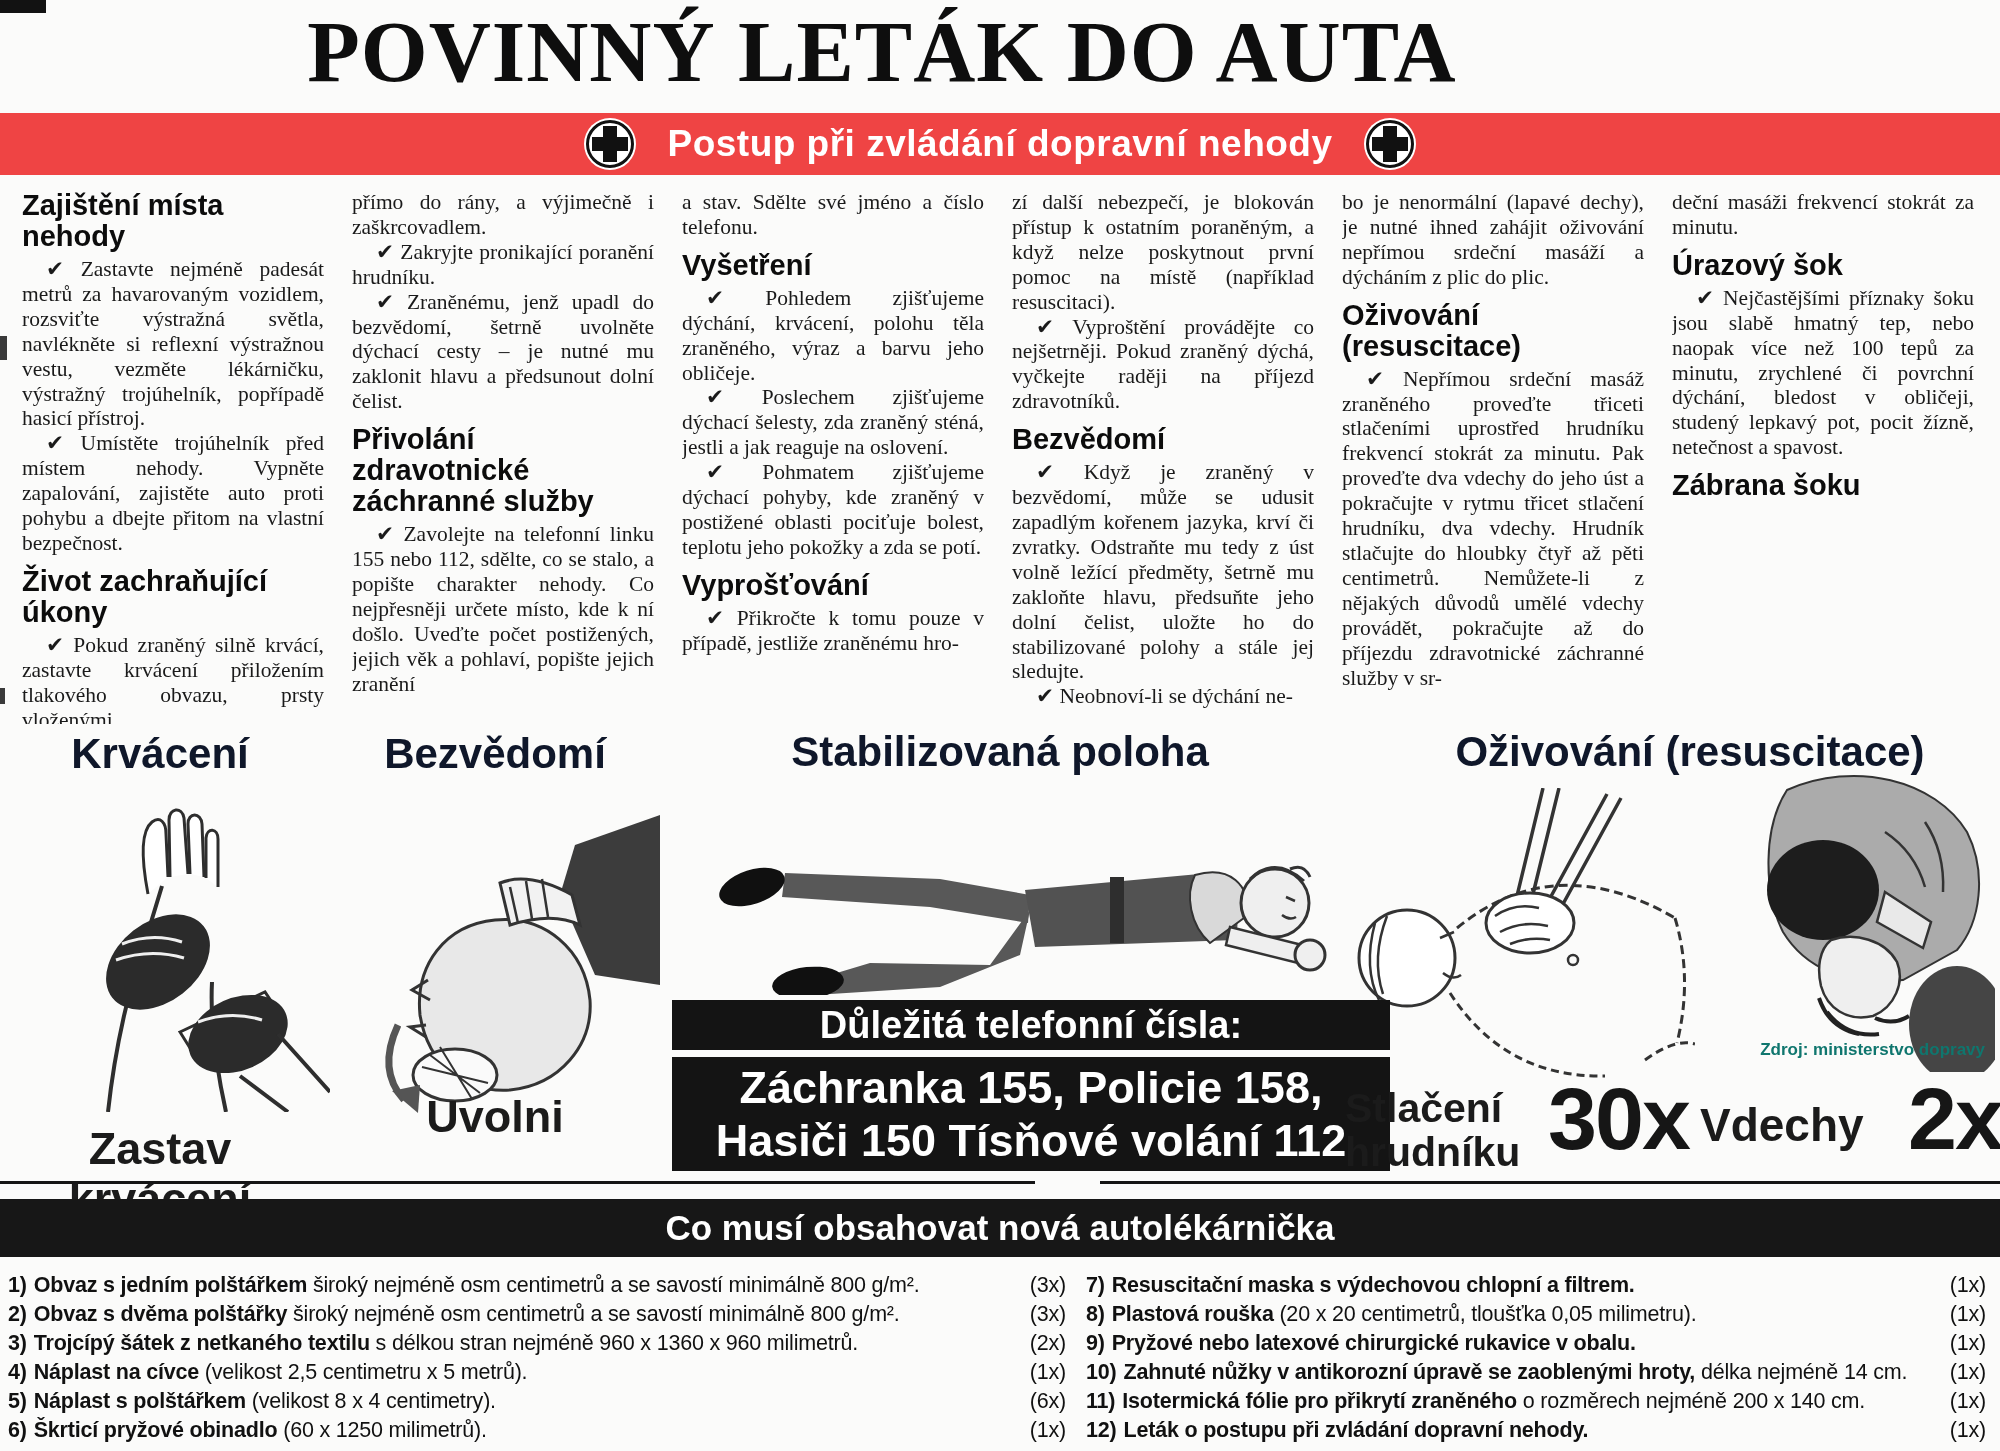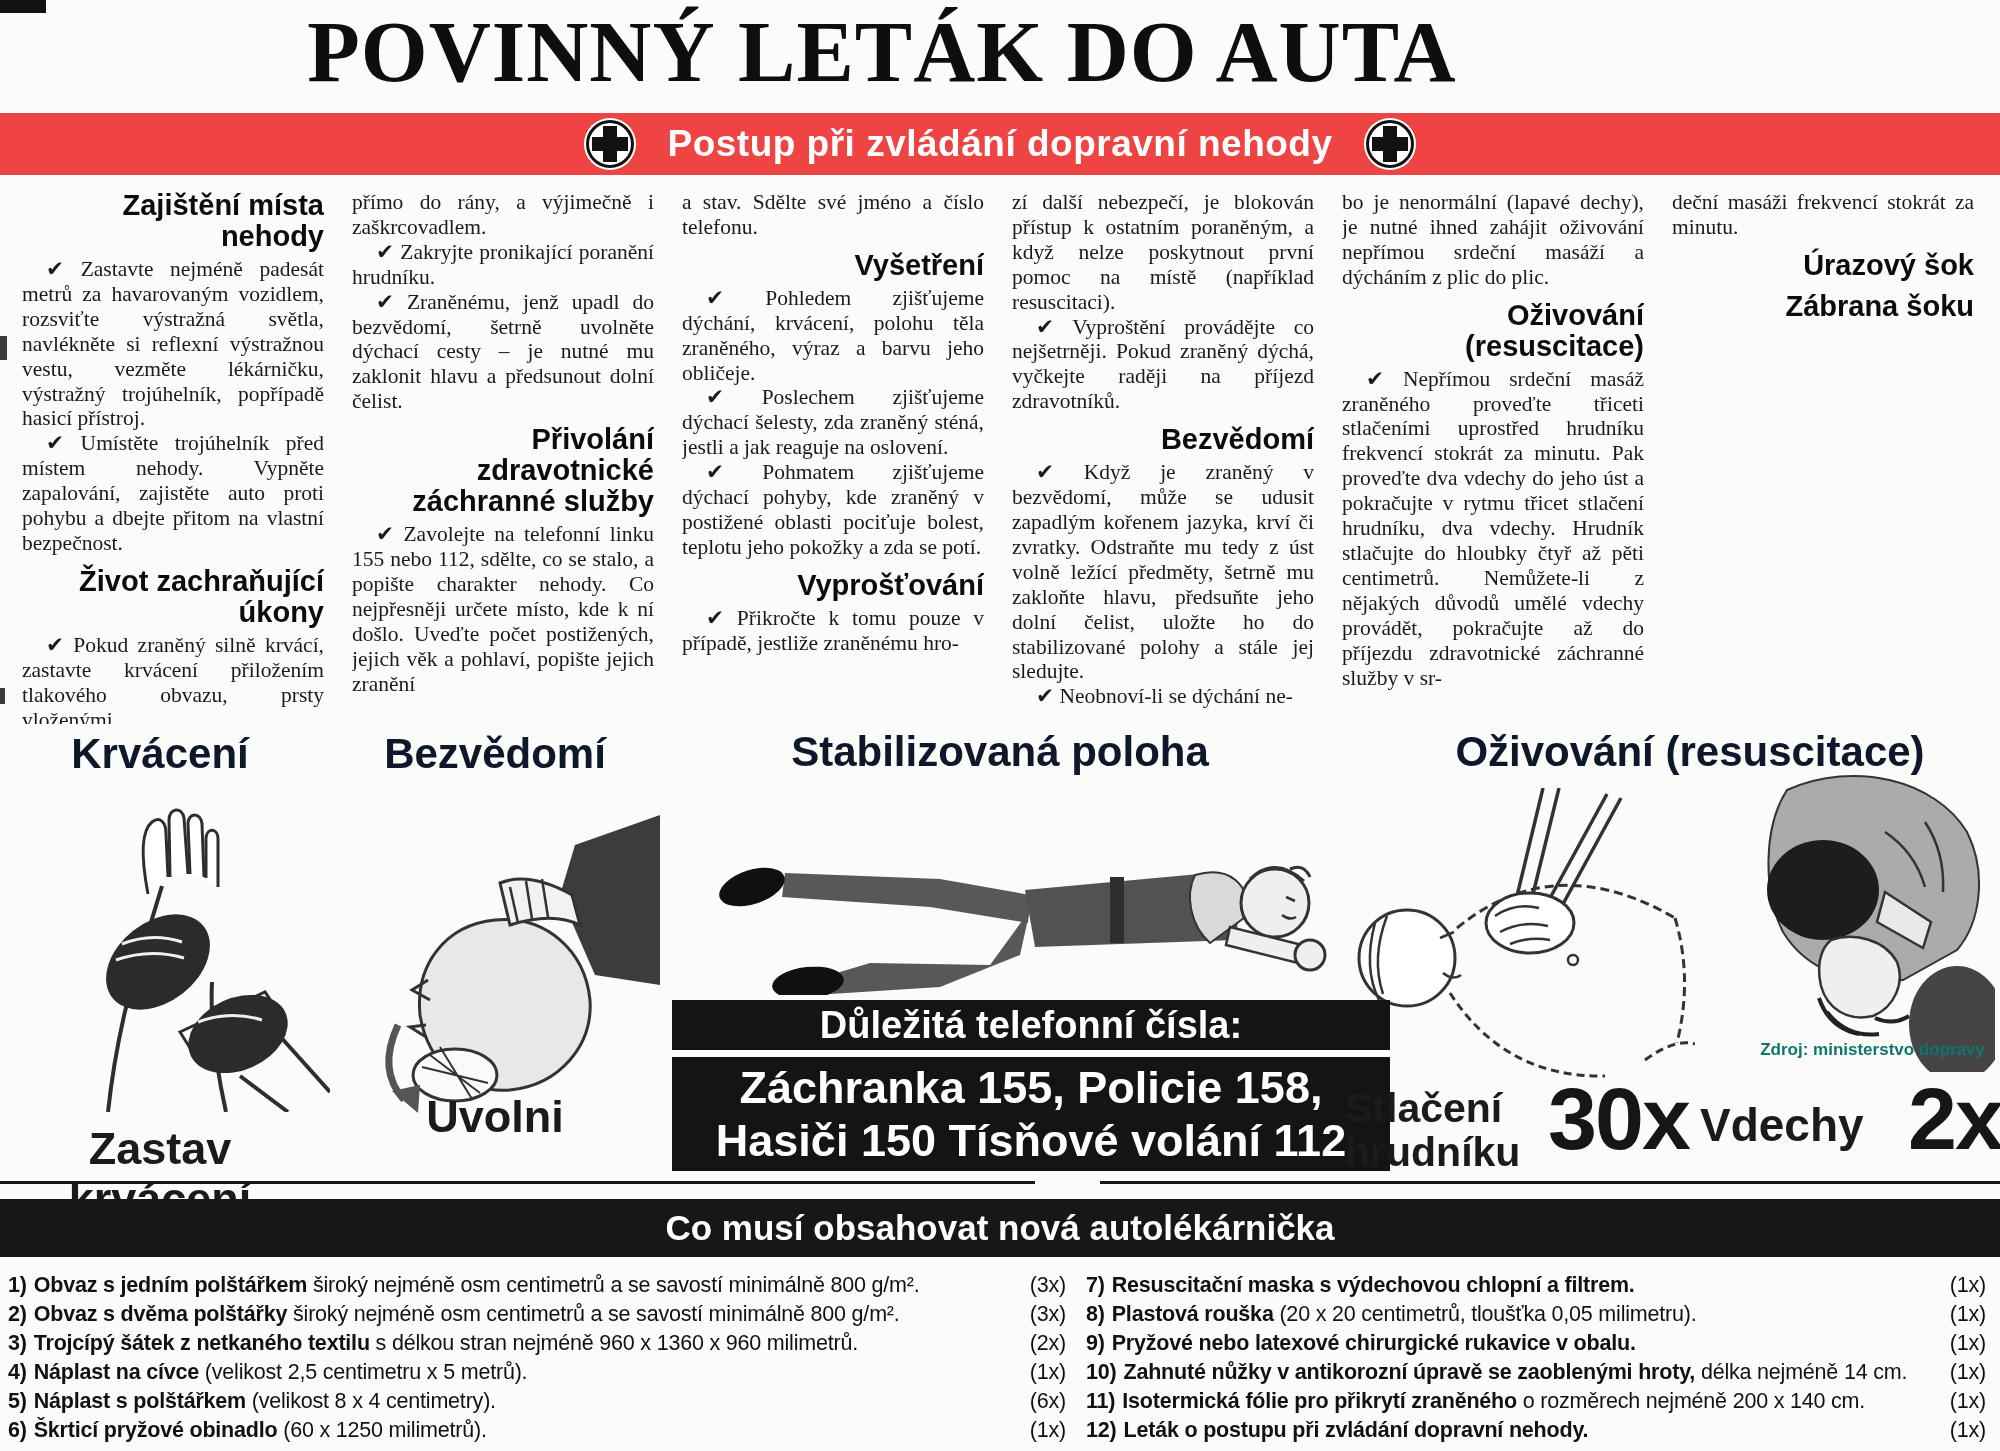--- a/index.html
+++ b/index.html
@@ -13,21 +13,21 @@
          font-family:"Liberation Serif",serif;font-weight:700;font-size:86px;line-height:100px;
          letter-spacing:1px;color:#0e0e0e;}
   .banner{position:absolute;left:0;top:113px;width:2000px;height:62px;background:#ef4444;
           display:flex;align-items:center;justify-content:center;gap:30px;}
   .banner-text{color:#fff;font-weight:700;font-size:37px;letter-spacing:0.5px;}
   .cross{width:54px;height:54px;display:block;}
   
   .cols{position:absolute;left:22px;top:190px;width:1956px;display:flex;gap:28px;}
   .col{width:302px;height:534px;overflow:hidden;}
   .col > :first-child{margin-top:0;}
-  .col-heading{font-weight:700;font-size:29px;line-height:31px;text-align:right;
+  .col-heading{font-weight:700;font-size:29px;line-height:31px;text-align:left;
                margin:10px 0 5px;color:#0c0c0c;}
   .col-para{font-family:"Liberation Serif",serif;font-size:21.5px;line-height:24.9px;
             text-align:justify;color:#1a1a1a;text-indent:24px;margin:0;}
   .col-para.cont{text-indent:0;}
   
   .fig-h{position:absolute;font-weight:700;font-size:42px;color:#0f172a;text-align:center;}
   .fig-cap{position:absolute;font-weight:700;font-size:45px;color:#1b1b1b;text-align:center;line-height:50px;}
   .fig{position:absolute;}
   .count{position:absolute;font-weight:700;font-size:88px;color:#161616;letter-spacing:-2px;}
   .source{position:absolute;right:15px;top:1040px;font-weight:700;font-size:17px;color:#0f766e;}
@@ -115,20 +115,21 @@
         <div class="col-para">✔ Neobnoví-li se dýchání ne-</div>
       </div>
     <div class="col">
         <div class="col-para cont">bo je nenormální (lapavé dechy), je nutné ihned zahájit oživování nepřímou srdeční masáží a dýcháním z plic do plic.</div>
         <div class="col-heading">Oživování (resuscitace)</div>
         <div class="col-para">✔ Nepřímou srdeční masáž zraněného proveďte třiceti stlačeními uprostřed hrudníku frekvencí stokrát za minutu. Pak proveďte dva vdechy do jeho úst a pokračujte v rytmu třicet stlačení hrudníku, dva vdechy. Hrudník stlačujte do hloubky čtyř až pěti centimetrů. Nemůžete-li z nějakých důvodů umělé vdechy provádět, pokračujte až do příjezdu zdravotnické záchranné služby v sr-</div>
       </div>
     <div class="col">
         <div class="col-para cont">deční masáži frekvencí stokrát za minutu.</div>
         <div class="col-heading">Úrazový šok</div>
+        <div class="col-para">✔ Nejčastějšími příznaky šoku jsou slabě hmatný tep, nebo naopak více než 100 tepů za minutu, zrychlené či povrchní dýchání, bledost v obličeji, studený lepkavý pot, pocit žízně, netečnost a spavost.</div>
         <div class="col-heading">Zábrana šoku</div>
       </div>
   </div>
 
   <div class="fig-h" style="left:20px;top:730px;width:280px;">Krvácení</div>
   <div class="fig-h" style="left:345px;top:730px;width:300px;">Bezvědomí</div>
   <div class="fig-h" style="left:700px;top:728px;width:600px;">Stabilizovaná poloha</div>
   <div class="fig-h" style="left:1400px;top:728px;width:580px;">Oživování (resuscitace)</div>
 
   <svg class="fig" style="left:30px;top:782px;" width="300" height="330" viewBox="0 0 300 330">

